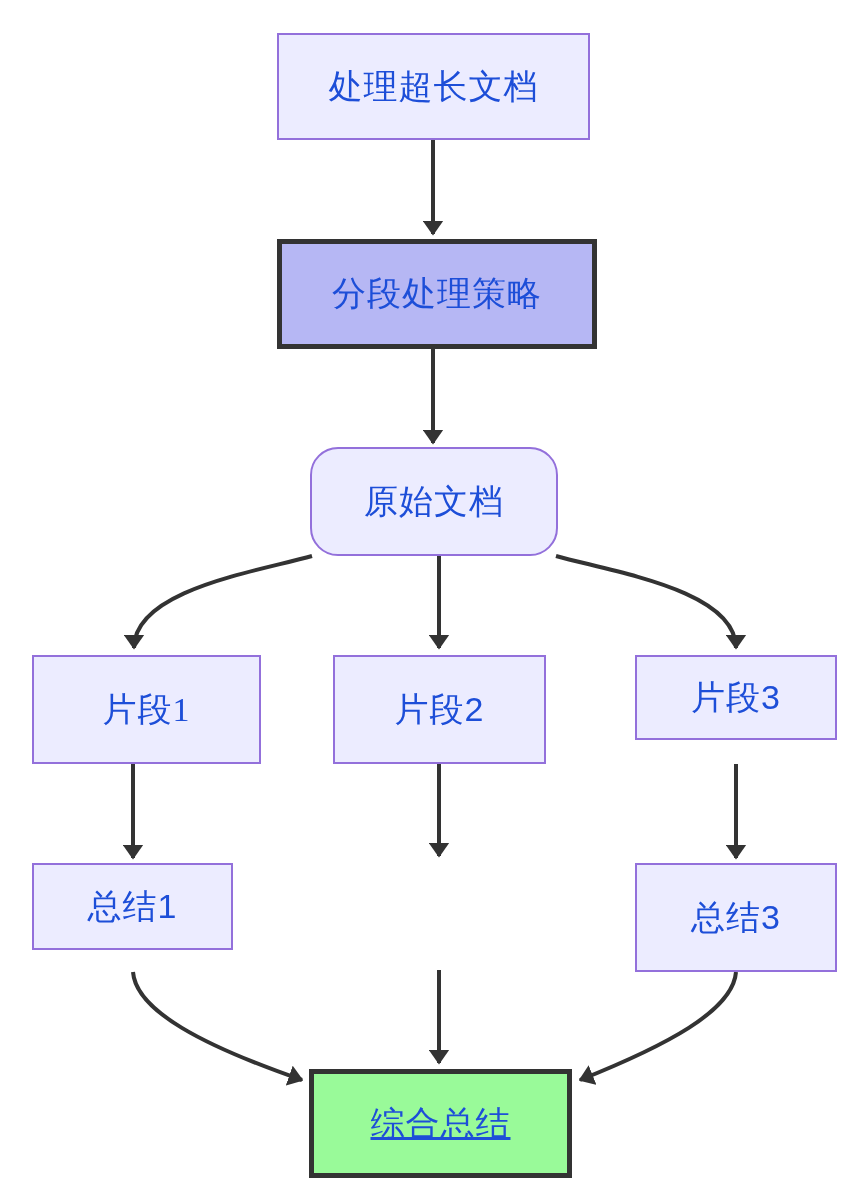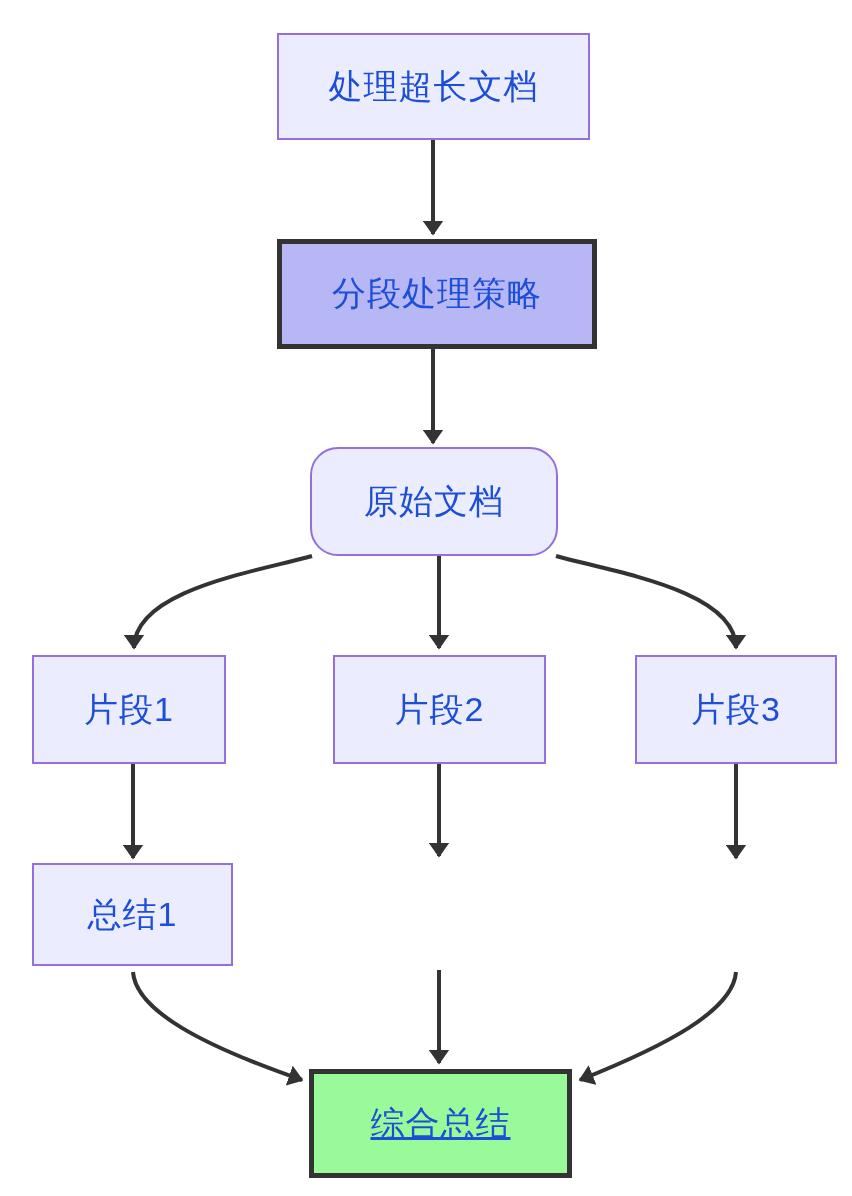--- a/index.html
+++ b/index.html
@@ -21,24 +21,24 @@
     font-size:34px;
     letter-spacing:1px;
     text-align:center;
     white-space:nowrap;
   }
   .node.emphasis{background:#B6B7F4;border:5px solid #333333;}
   .node.result{background:#99FA99;border:5px solid #333333;text-decoration:underline;}
   #nA{left:277px;top:33px;width:313px;height:107px;}
   #nB{left:277px;top:239px;width:320px;height:110px;}
   #nC{left:310px;top:447px;width:248px;height:109px;border-radius:28px;}
-  #nD{left:32px;top:655px;width:194px;height:109px;}
+  #nD{left:32px;top:655px;width:229px;height:109px;font-family:Liberation Serif, serif;}
   #nE{left:333px;top:655px;width:213px;height:109px;}
-  #nF{left:635px;top:655px;width:202px;height:109px;}
-  #nG{left:32px;top:863px;width:201px;height:103px;}
+  #nF{left:635px;top:655px;width:202px;height:85px;}
+  #nG{left:32px;top:863px;width:201px;height:87px;}
   #nH{left:333px;top:862px;width:212px;height:108px;}
   #nI{left:635px;top:863px;width:202px;height:109px;}
   #nJ{left:309px;top:1069px;width:263px;height:109px;}
   .edge{stroke:#333333;stroke-width:4;fill:none;}
 </style>
 </head>
 <body>
 
 <div class="canvas">
 
@@ -75,17 +75,20 @@
   </div>
   <div id="nE" class="node">
     <span>片段2</span>
   </div>
   <div id="nF" class="node">
     <span>片段3</span>
   </div>
   <div id="nG" class="node">
     <span>总结1</span>
   </div>
+  <div id="nI" class="node">
+    <span>总结3</span>
+  </div>
   <div id="nJ" class="node result">
     <span>综合总结</span>
   </div>
 
 </div>
 
 </body></html>

